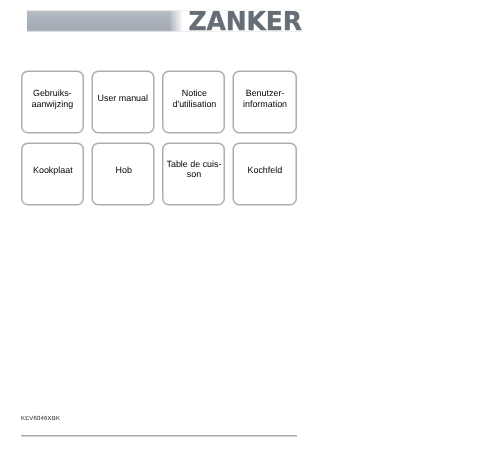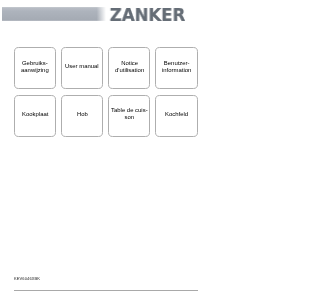--- a/index.html
+++ b/index.html
@@ -2,21 +2,21 @@
 <html><head>
 <meta charset="utf-8">
 <style>
   html,body{margin:0;padding:0;}
   body{width:212px;height:300px;background:#ffffff;
        font-family:"Liberation Sans",sans-serif;
        -webkit-font-smoothing:antialiased;overflow:hidden;position:relative;}
   .page{position:absolute;inset:0;background:#fff;}
 
   
-  .header{position:absolute;left:2px;top:7.2px;width:183.6px;height:13.9px;text-align:right;}
+  .header{position:absolute;left:18px;top:7.2px;width:183.6px;height:13.9px;text-align:right;}
   .band{position:absolute;left:0;top:0;width:100%;height:100%;
         background:
           linear-gradient(to right,
             rgba(255,255,255,0) 0%, rgba(255,255,255,0) 51.5%,
             rgba(255,255,255,1) 56.5%, rgba(255,255,255,1) 100%),
           linear-gradient(to bottom,
             #c6cad0 0%, #b6bbc3 10%, #adb3bc 32%,
             #a9afb8 62%, #a5abb4 90%, #b9bdc4 100%);}
   .logo{position:absolute;right:0.1px;top:-0.7px;
         font-family:"DejaVu Sans",sans-serif;font-weight:700;

